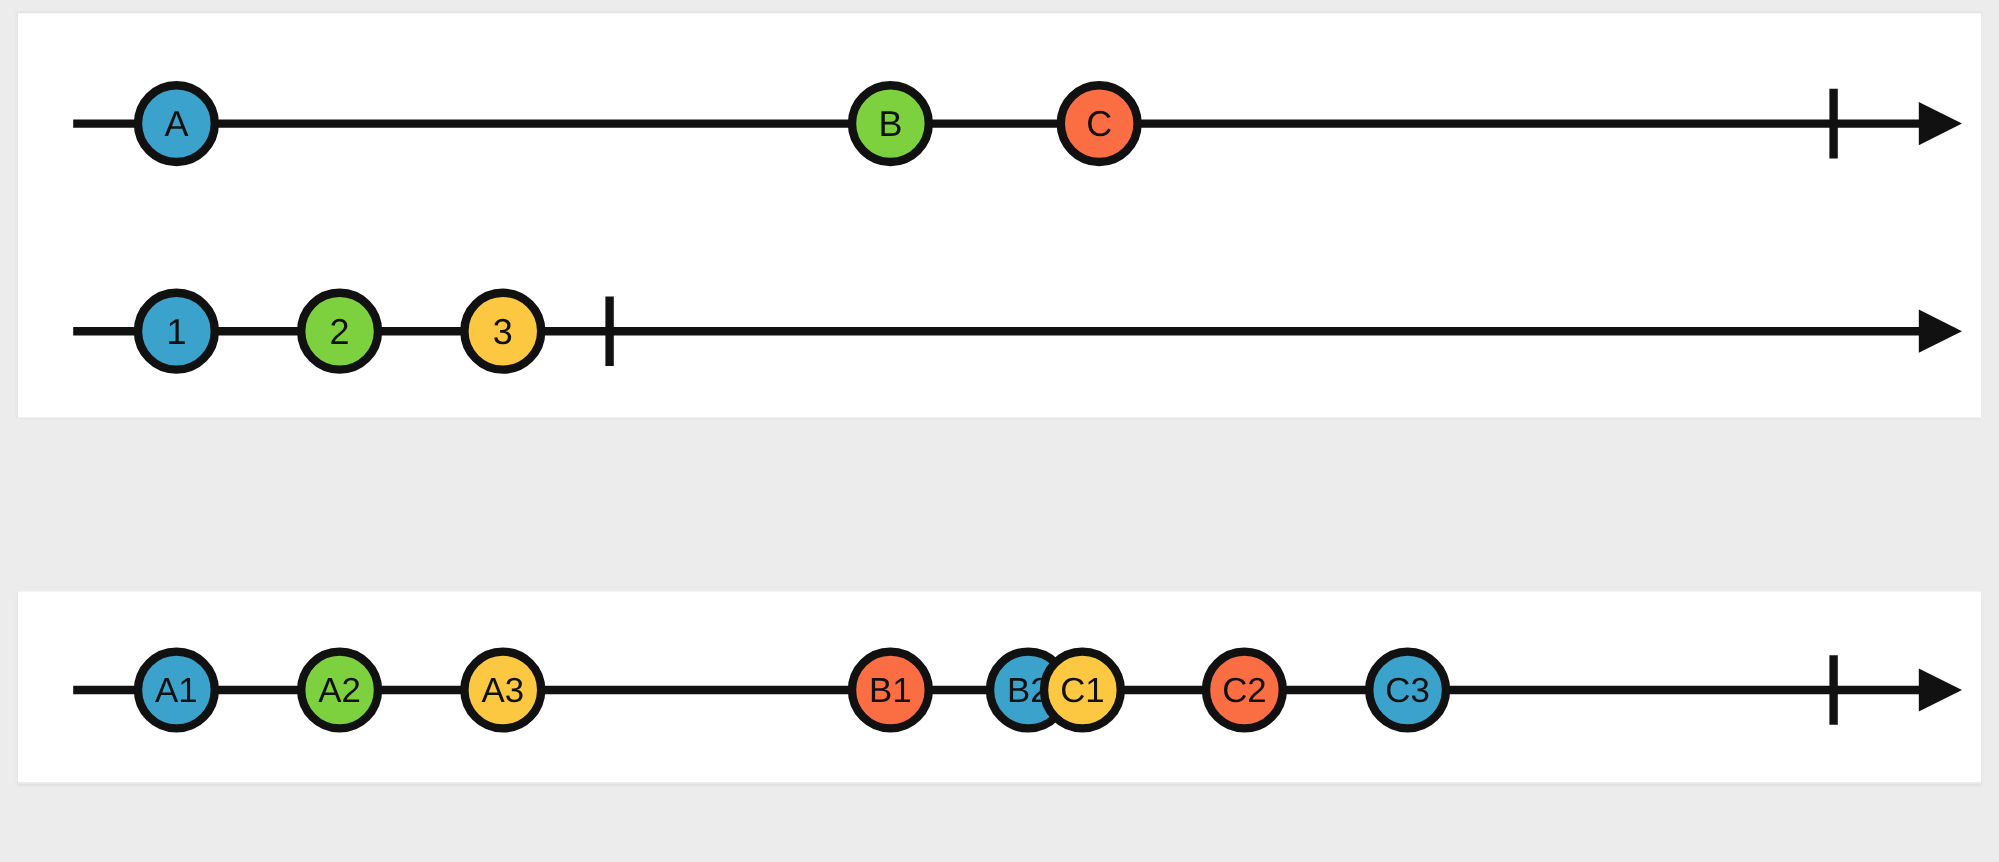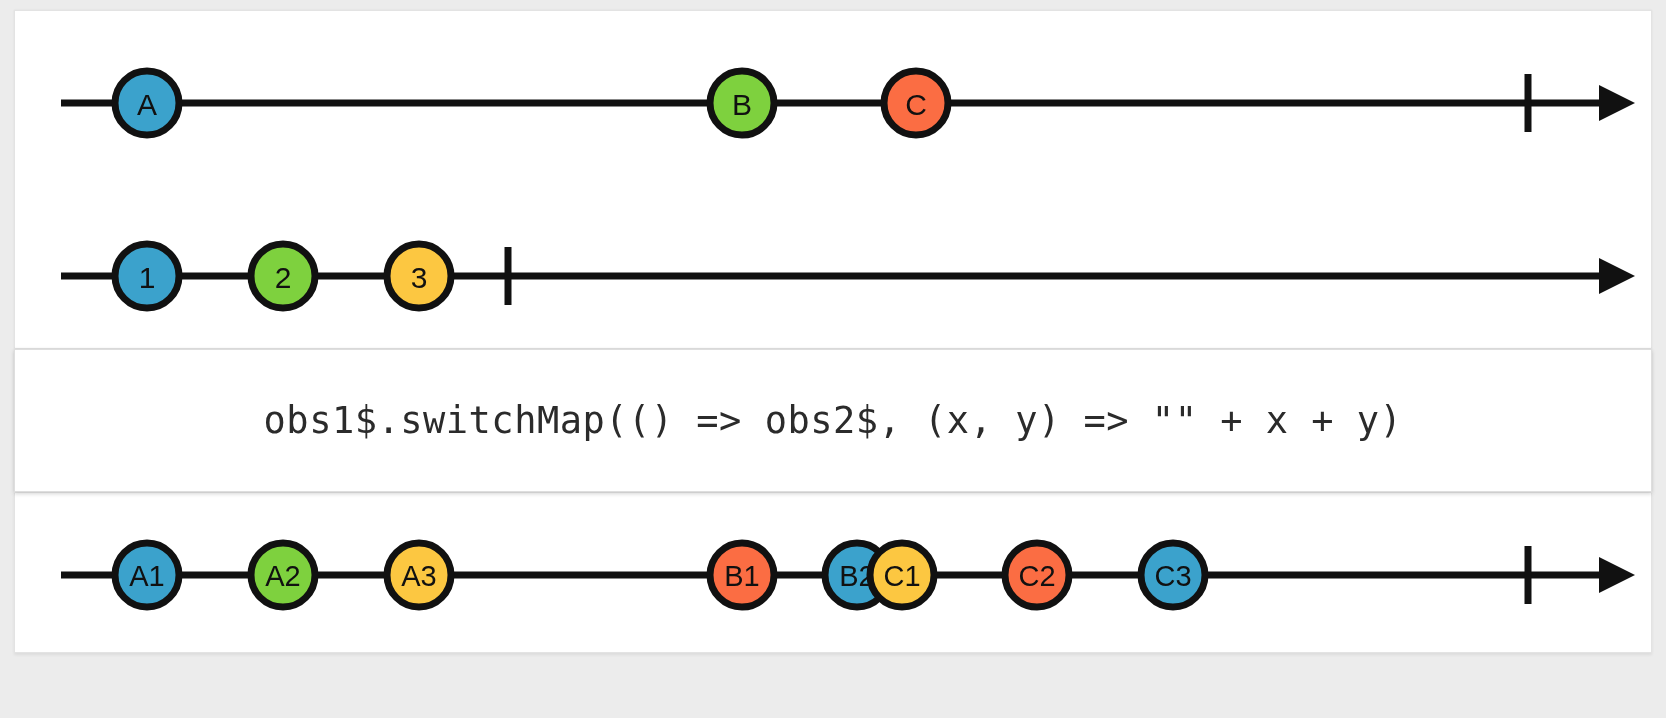--- a/index.html
+++ b/index.html
@@ -151,23 +151,20 @@
           <g>
             <circle cx="404" cy="60" r="32" fill="#FCC741" stroke="#111111" stroke-width="7"></circle>
             <text class="marble-label" x="404" y="61">3</text>
           </g>
         </g>
       </svg>
     </div>
 
   </div>
 
-  <div class="panel panel-code">
-    <div class="code-text">obs1$.switchMap(() =&gt; obs2$, (x, y) =&gt; "" + x + y)</div>
-  </div>
 
   <div class="panel panel-output">
 
     <div class="timeline row-3" style="top:22px;">
       <svg width="1636" height="120" viewBox="0 0 1636 120">
         <g>
           <line x1="46" y1="60" x2="1592" y2="60" stroke="#111111" stroke-width="7"></line>
           <polygon points="1584,42 1620,60 1584,78" fill="#111111"></polygon>
           <line x1="1513" y1="31" x2="1513" y2="89" stroke="#111111" stroke-width="7"></line>
         </g>

